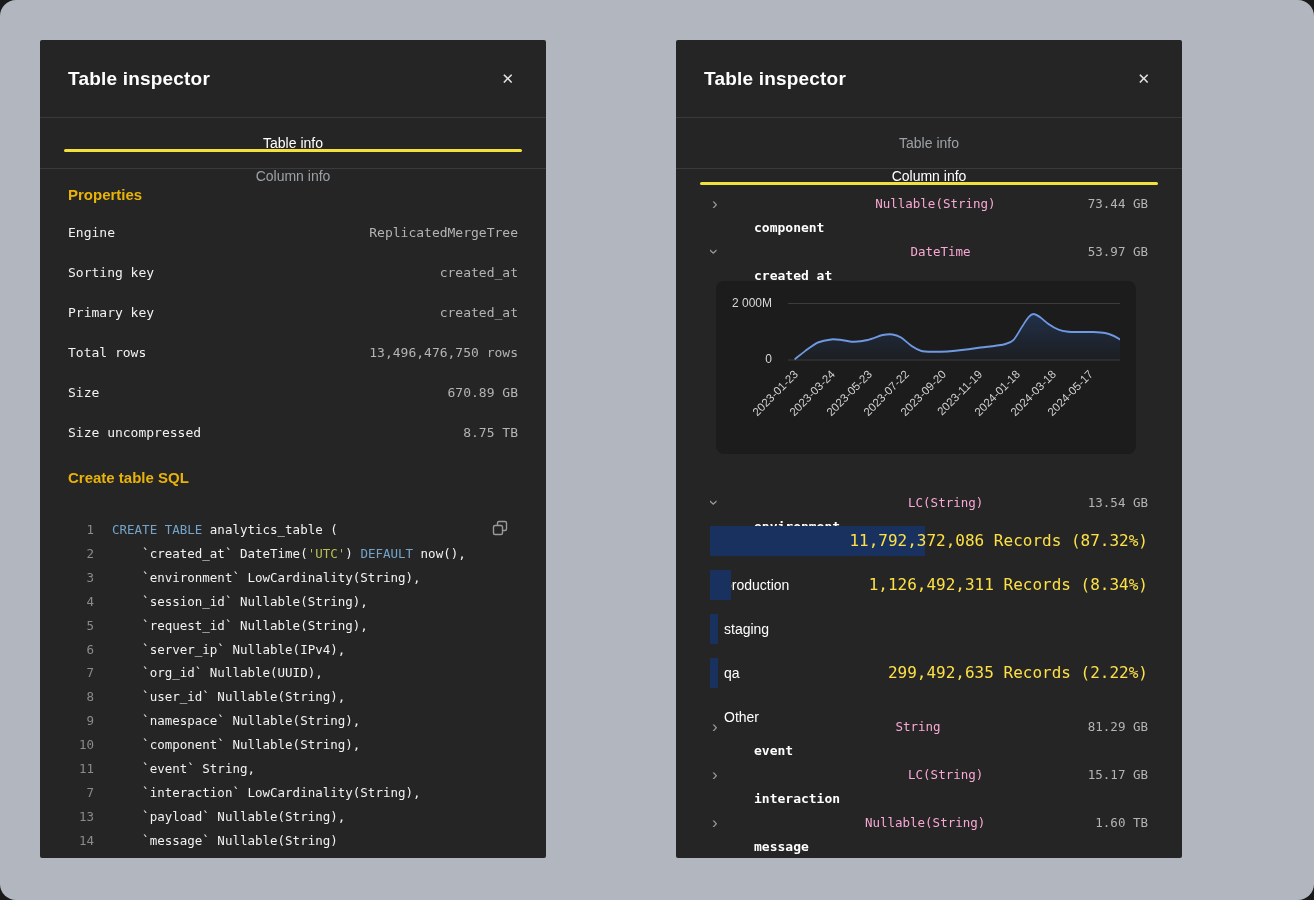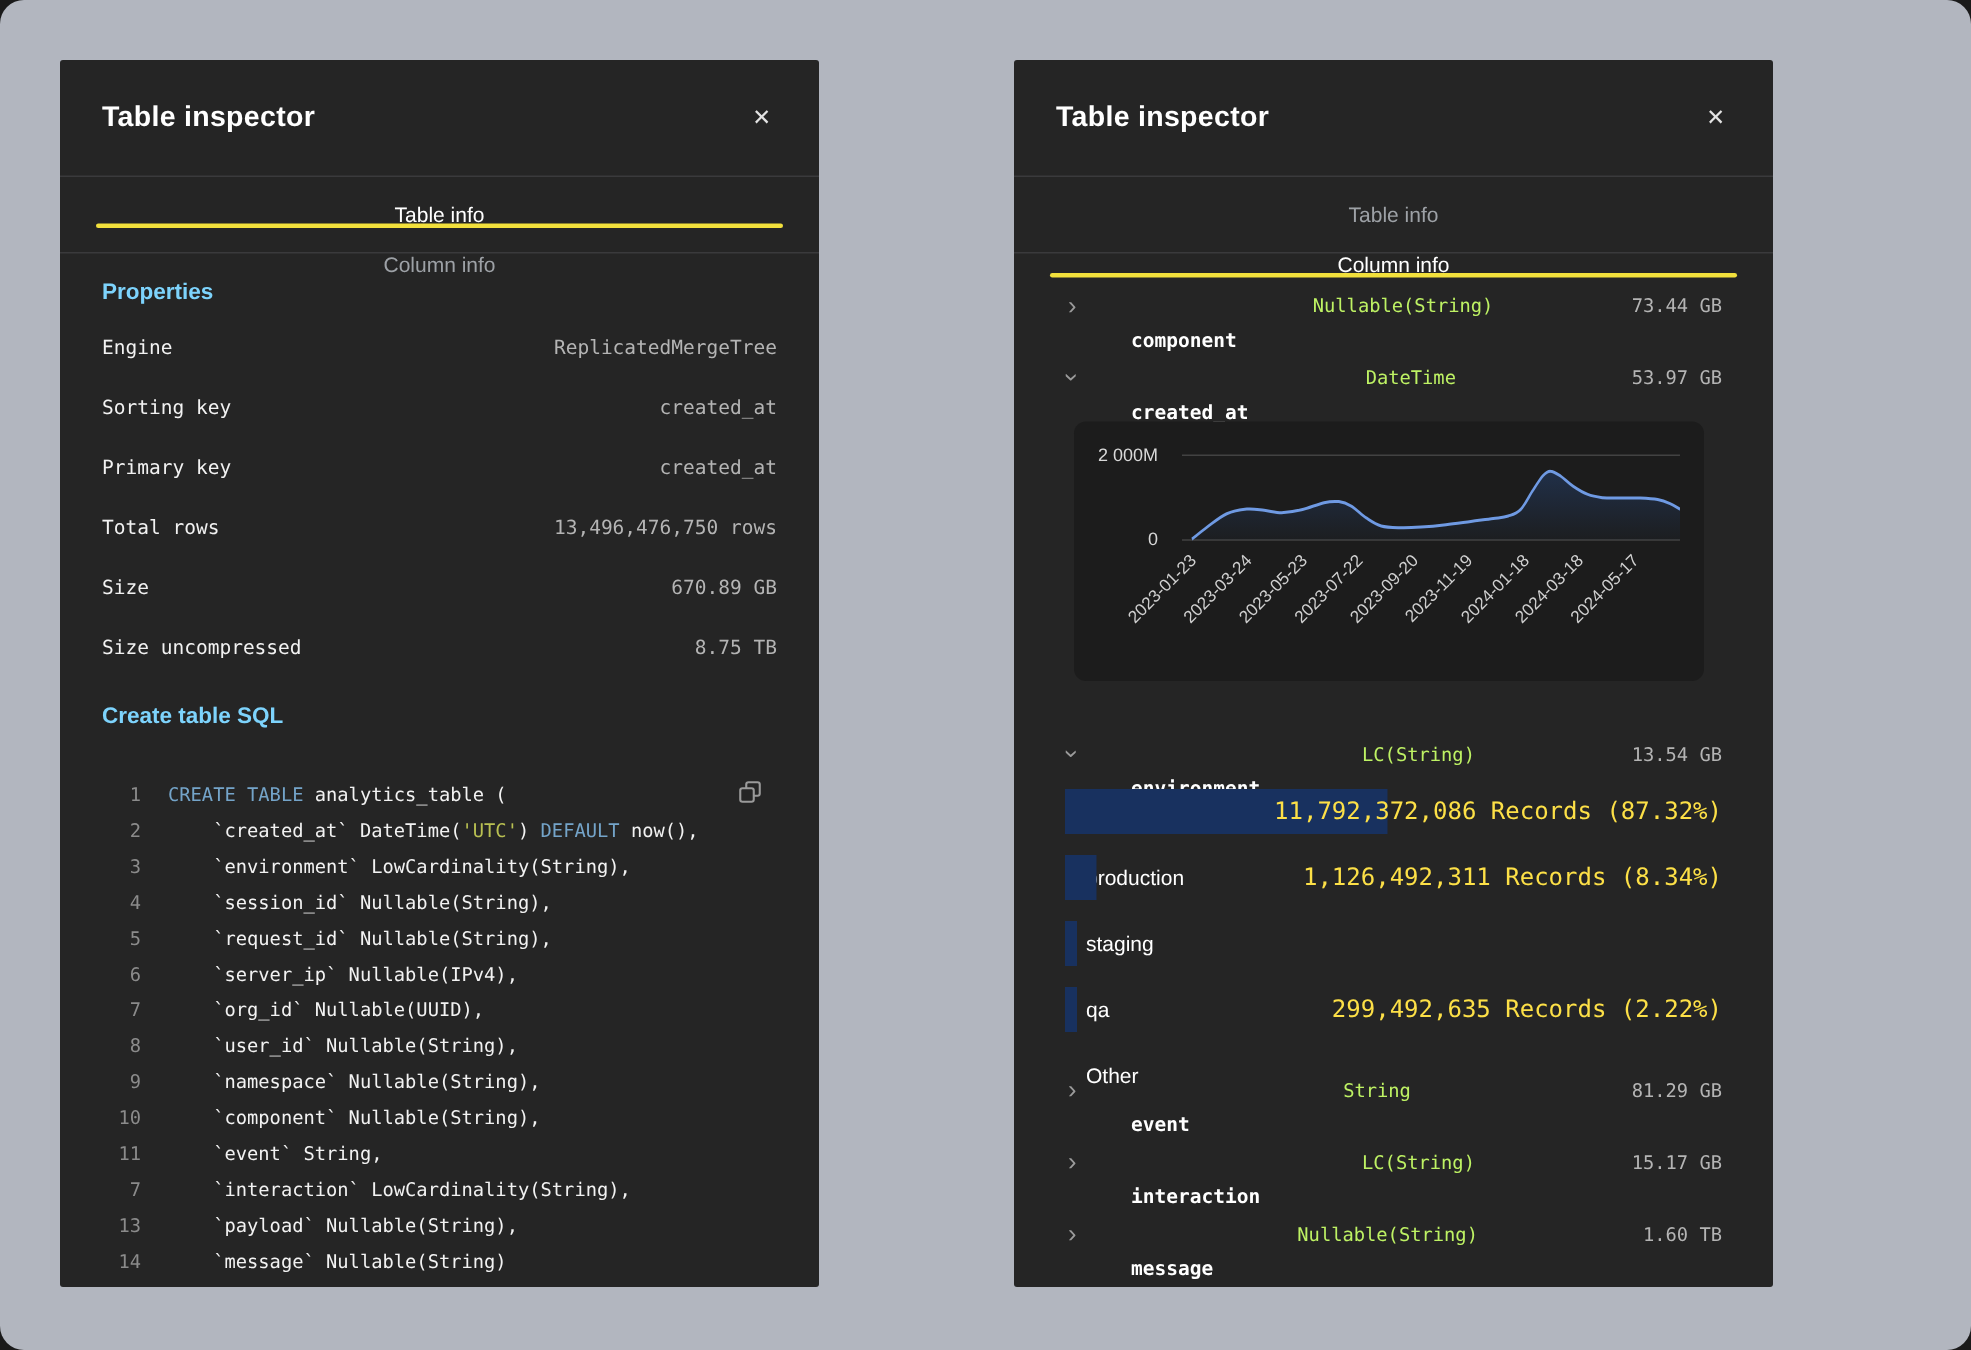--- a/index.html
+++ b/index.html
@@ -14,21 +14,21 @@
   .title{font-size:19px;font-weight:700;color:#ffffff;letter-spacing:.2px;}
   .close{background:none;border:none;color:#e3e3e3;font-size:15px;line-height:1;cursor:pointer;padding:4px;font-family:"Liberation Sans",sans-serif;}
 
   .tabs{display:flex;padding:0 24px;border-bottom:1px solid #3a3a3c;height:51px;box-sizing:border-box;flex-direction:column;}
   .tab{flex:1;text-align:center;padding-top:17px;font-size:14px;color:#9da1a6;position:relative;cursor:pointer;}
   .tab.active{color:#ffffff;}
   .tab.active::after{content:"";position:absolute;left:0;right:0;bottom:-1px;height:3px;background:#f2e03c;border-radius:2px;}
 
   
   .lcontent{padding:0 28px;}
-  .sect-h{font-size:15px;font-weight:700;color:#7dd3fc;margin:17px 0 9px;}
+  .sect-h{font-size:15px;font-weight:700;color:#eab308;margin:17px 0 9px;}
   .prow{display:flex;justify-content:space-between;align-items:center;height:40px;
         font-family:"DejaVu Sans Mono",monospace;font-size:13px;}
   .plabel{color:#f2f2f2;}
   .pval{color:#b4b4b4;}
 
   .codewrap{position:relative;margin-top:32px;font-family:"DejaVu Sans Mono",monospace;
             font-size:12.5px;line-height:23.9px;}
   .copybtn{position:absolute;top:-4px;right:4px;background:none;border:none;cursor:pointer;padding:4px;}
   .cl{display:flex;white-space:pre;}
   .ln{width:26px;text-align:right;color:#8b8b8b;flex:none;margin-right:18px;}
@@ -36,21 +36,21 @@
   .tok-kw{color:#74a4c9;}
   .tok-str{color:#b9c052;}
 
   
   .rcontent{padding:10px 34px 0;}
   .colrow{display:flex;align-items:center;height:48px;cursor:pointer;font-family:"DejaVu Sans Mono",monospace;}
   .chev{width:34px;flex:none;color:#9b9b9b;font-size:17px;line-height:1;font-family:"Liberation Sans",sans-serif;}
   .chev i{font-style:normal;display:inline-block;margin-left:2px;}
   .chev.down i{transform:rotate(90deg);}
   .cname{flex:1;padding-left:10px;color:#ffffff;font-weight:700;font-size:13px;margin-top:48px;}
-  .ctype{width:240px;text-align:center;color:#bef264;font-size:12.5px;}
+  .ctype{width:240px;text-align:center;color:#f9a8d4;font-size:12.5px;}
   .csize{width:110px;text-align:right;color:#b4b4b4;font-size:12.5px;}
 
   .chartcard{position:relative;margin:6px 12px 24px 6px;height:173px;background:#1c1c1c;border-radius:8px;}
   .ylab{position:absolute;left:0;width:56px;text-align:right;font-size:12px;color:#d8d8d8;}
   .plotsvg{position:absolute;left:72px;top:0;width:calc(100% - 88px);height:80px;}
   .xlabs{position:absolute;left:72px;right:16px;top:87px;height:80px;}
   .xanchor{position:absolute;top:0;width:0;height:0;}
   .xlab{position:absolute;right:-4px;top:0;transform:rotate(-45deg);transform-origin:100% 0;
         font-size:11.5px;color:#d0d0d0;white-space:nowrap;}
 

